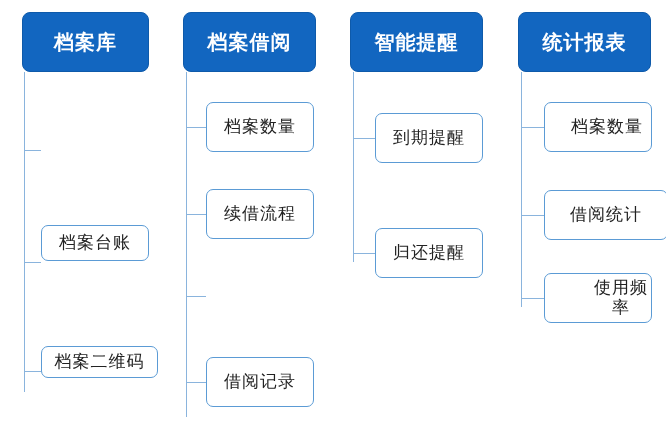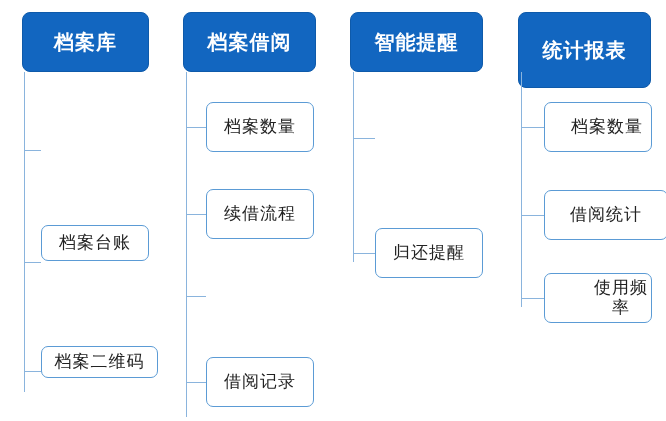--- a/index.html
+++ b/index.html
@@ -91,25 +91,28 @@
     <span>借阅记录</span>
   </div>
 
   <div class="node root" style="left:350px; top:12px; width:133px; height:60px;">
     <span>智能提醒</span>
   </div>
   <div class="connector v" style="left:353px; top:72px; height:190px;"></div>
   <div class="connector h" style="left:353px; top:138px; width:22px;"></div>
   <div class="connector h" style="left:353px; top:253px; width:22px;"></div>
 
+  <div class="node leaf" style="left:375px; top:113px; width:108px; height:50px;">
+    <span>到期提醒</span>
+  </div>
   <div class="node leaf" style="left:375px; top:228px; width:108px; height:50px;">
     <span>归还提醒</span>
   </div>
 
-  <div class="node root" style="left:518px; top:12px; width:133px; height:76px;">
+  <div class="node root" style="left:518px; top:12px; width:133px; height:60px;">
     <span>统计报表</span>
   </div>
   <div class="connector v" style="left:521px; top:72px; height:235px;"></div>
   <div class="connector h" style="left:521px; top:127px; width:23px;"></div>
   <div class="connector h" style="left:521px; top:215px; width:23px;"></div>
   <div class="connector h" style="left:521px; top:298px; width:23px;"></div>
 
   <div class="node leaf" style="left:544px; top:102px; width:108px; height:50px;padding-left:18px;">
     <span>档案数量</span>
   </div>

